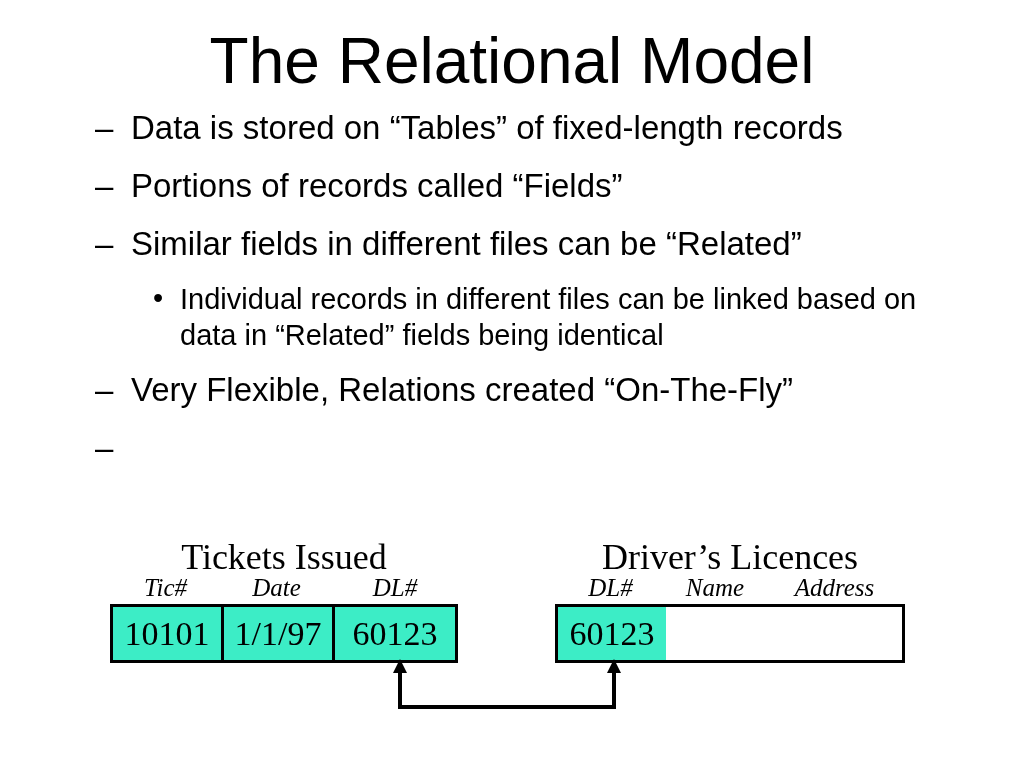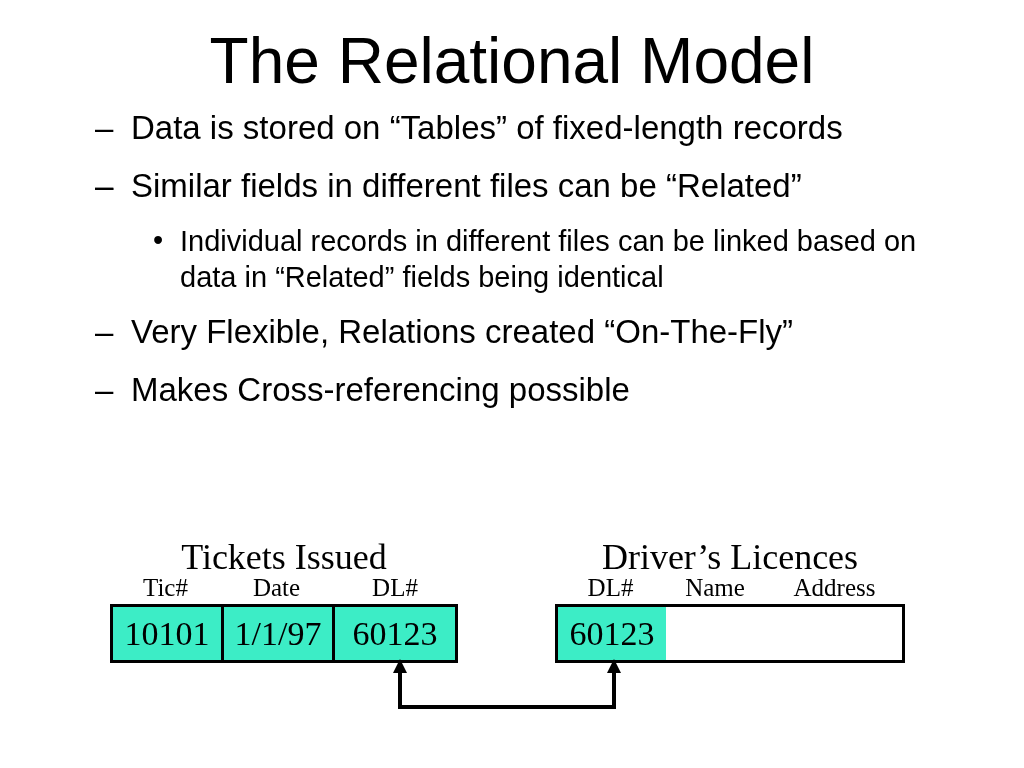--- a/index.html
+++ b/index.html
@@ -86,21 +86,21 @@
   .hdr-row {
     position: absolute;
     top: 574px;
     display: flex;
     font-family: "Liberation Serif", serif;
     font-size: 25px;
     line-height: 28px;
   }
   .hdr-row.tickets { left: 110px; }
   .hdr-row.licences { left: 555px; }
-  .hdr { text-align: center; }
+  .hdr { text-align: center; font-style: italic; }
   .tickets .h0 { width: 111px; }
   .tickets .h1 { width: 111px; }
   .tickets .h2 { width: 126px; }
   .licences .h0 { width: 111px; }
   .licences .h1 { width: 98px; }
   .licences .h2 { width: 141px; }
 
   .data-row {
     position: absolute;
     top: 604px;
@@ -147,40 +147,40 @@
 
   <div class="bullet-list">
 
     <div class="b1 wrap-narrow">
       <span class="marker">–</span>
       <span>Data is stored on “Tables” of fixed-length records</span>
     </div>
 
     <div class="b1">
       <span class="marker">–</span>
+      <span>Portions of records called “Fields”</span>
     </div>
 
     <div class="b1">
       <span class="marker">–</span>
       <span>Similar fields in different files can be “Related”</span>
     </div>
 
     <div class="b2">
       <span class="marker">•</span>
       <span>Individual records in different files can be linked based on data in “Related” fields being identical</span>
     </div>
 
     <div class="b1">
       <span class="marker">–</span>
       <span>Very Flexible, Relations created “On-The-Fly”</span>
     </div>
 
     <div class="b1">
       <span class="marker">–</span>
-      <span>Makes Cross-referencing possible</span>
     </div>
 
   </div>
 
   <div class="tbl-title tickets">Tickets Issued</div>
   <div class="hdr-row tickets">
     <div class="hdr h0">Tic#</div>
     <div class="hdr h1">Date</div>
     <div class="hdr h2">DL#</div>
   </div>

